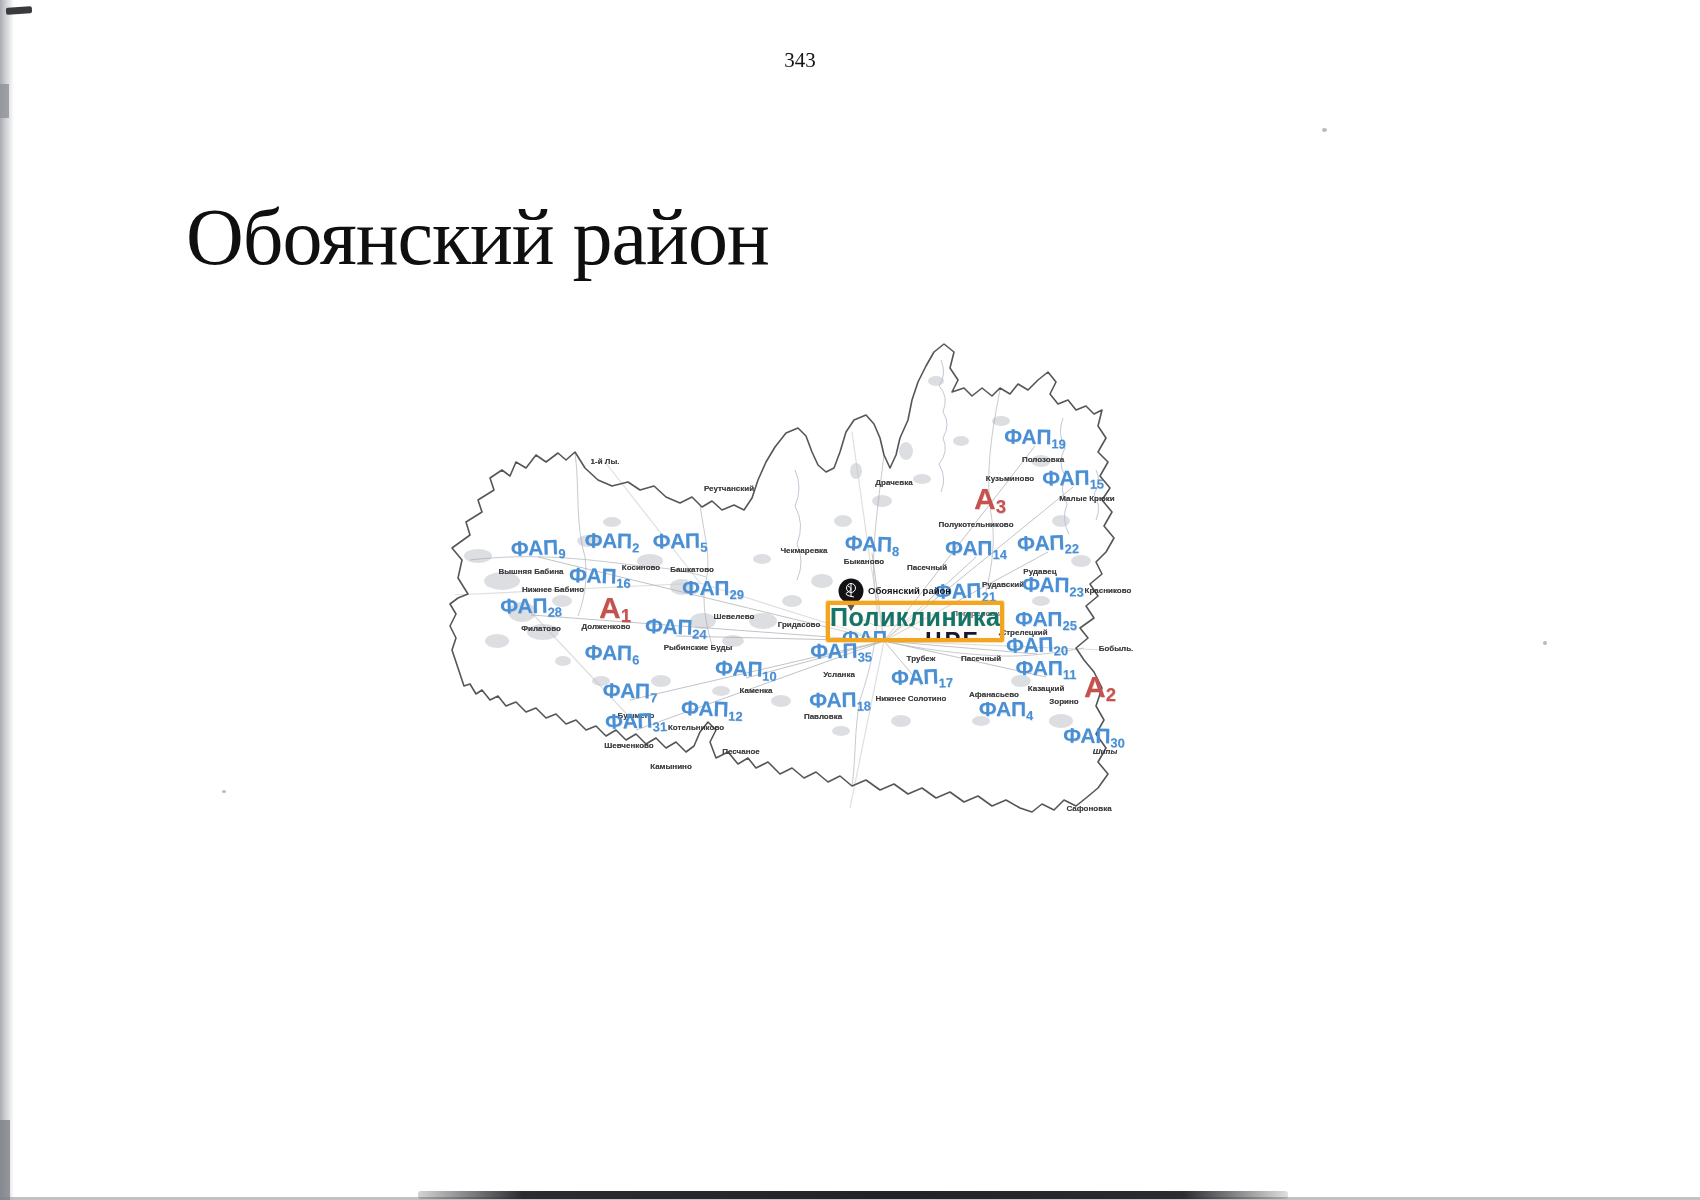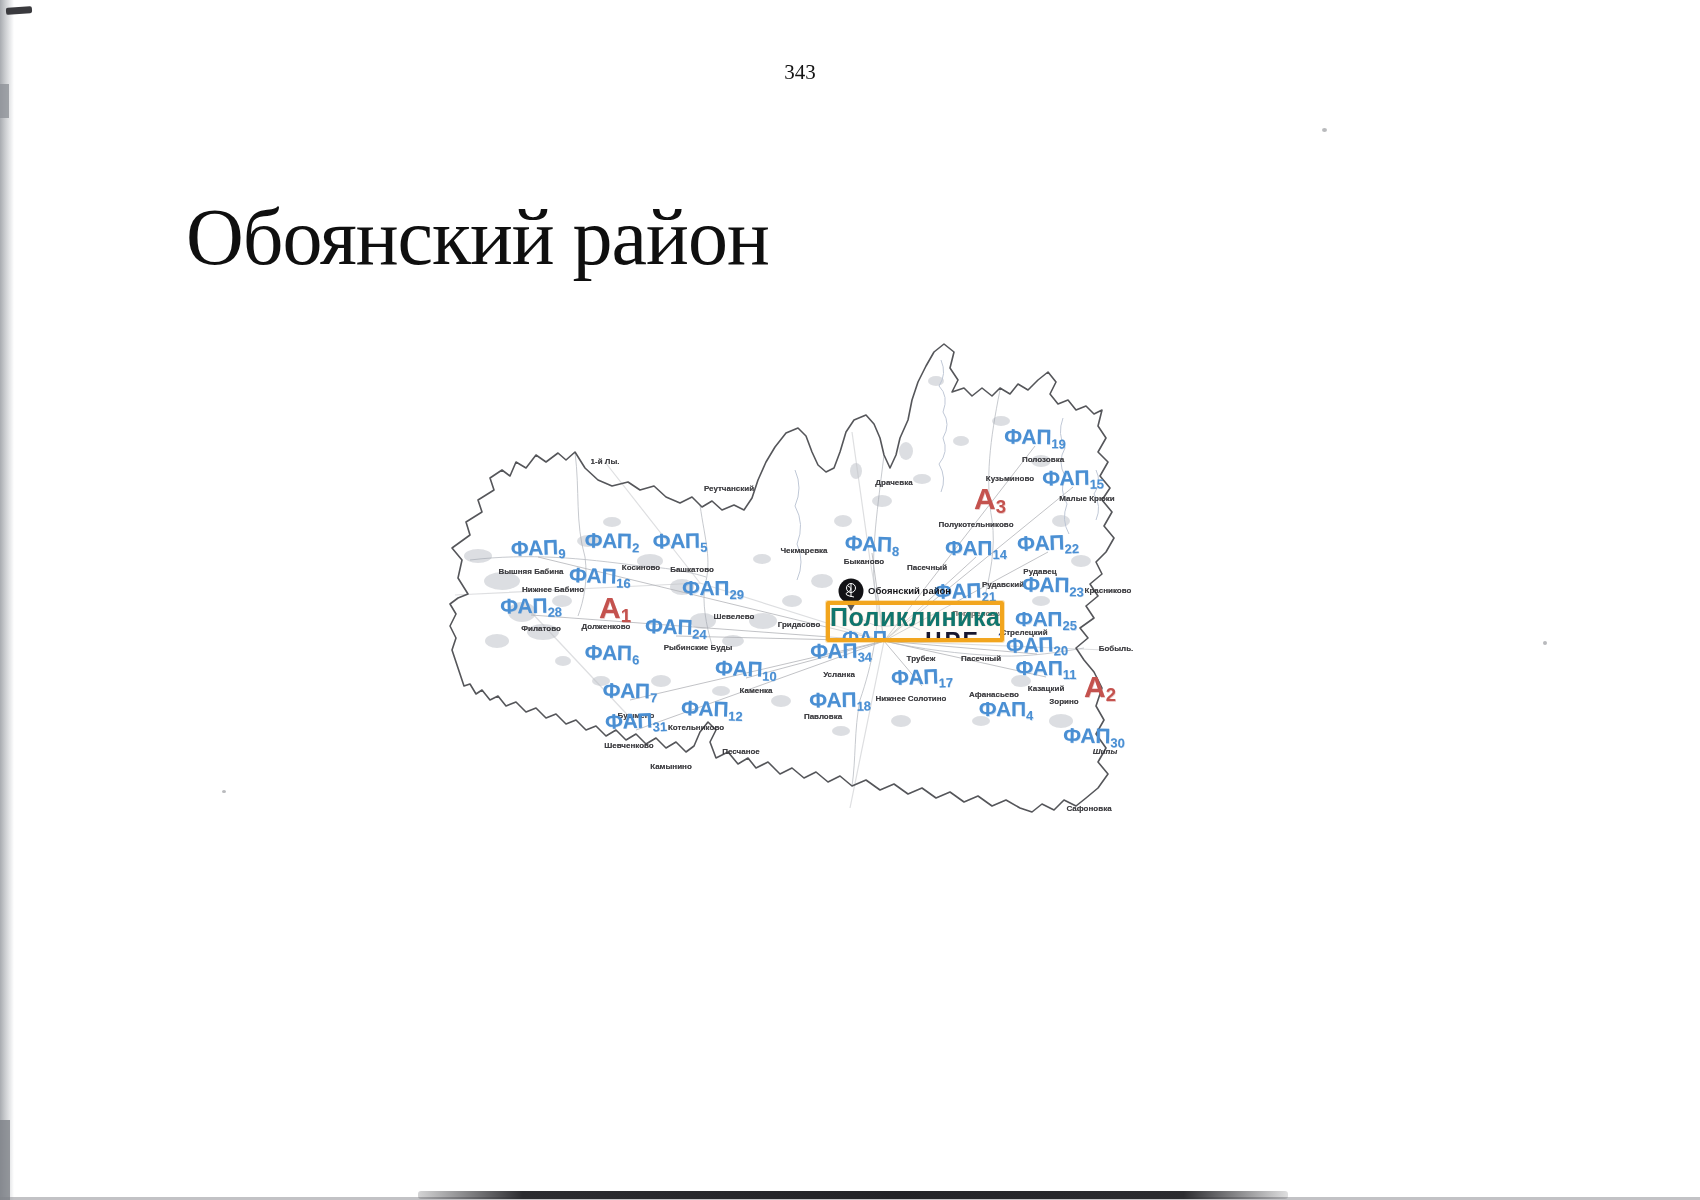--- a/index.html
+++ b/index.html
@@ -10,21 +10,21 @@
   
   .scan-strip{position:absolute;left:0;top:0;width:14px;height:1200px;
     background:linear-gradient(90deg,#a8abb0 0%,#c9cbce 35%,#e6e7e9 70%,rgba(255,255,255,0) 100%);z-index:9;}
   .scan-strip-dark-top{position:absolute;left:0;top:84px;width:9px;height:34px;background:#8e9298;opacity:.8;z-index:10;}
   .scan-strip-dark-bottom{position:absolute;left:0;top:1120px;width:10px;height:80px;background:#7d8187;opacity:.8;z-index:10;}
   .corner-mark{position:absolute;left:6px;top:7px;width:26px;height:7px;background:#3a3a3e;transform:rotate(-4deg);border-radius:2px;z-index:10;}
   .bottom-smear{position:absolute;left:418px;top:1191px;width:870px;height:8px;background:linear-gradient(90deg,rgba(40,40,44,.2),#2c2c30 12%,#232327 55%,#2c2c30 88%,rgba(40,40,44,.15));border-radius:3px;z-index:10;}
   .bottom-line{position:absolute;left:0;top:1197px;width:1700px;height:3px;background:#9a9a9e;opacity:.6;z-index:9;}
   .speck{position:absolute;border-radius:50%;background:#b9babd;z-index:2;}
   
-  .page-number{position:absolute;left:760px;top:60px;width:80px;text-align:center;
+  .page-number{position:absolute;left:760px;top:48px;width:80px;text-align:center;
     font-family:"Liberation Serif",serif;font-size:21px;color:#141414;z-index:3;}
   .doc-title{position:absolute;left:186px;top:192px;
     font-family:"Liberation Serif",serif;font-size:80px;color:#0f0f0f;letter-spacing:-1px;z-index:3;white-space:nowrap;}
   
   .map{position:absolute;left:430px;top:315px;width:710px;height:505px;z-index:2;}
   .map svg{position:absolute;left:0;top:0;}
   .map-labels{position:absolute;left:0;top:0;width:710px;height:505px;}
   .placename{position:absolute;transform:translate(-50%,-50%);white-space:nowrap;
     font-size:8px;font-weight:bold;color:#26262b;opacity:.88;z-index:2;text-shadow:0 0 .6px #777;}
   .fap-label{position:absolute;transform:translate(-50%,-50%);white-space:nowrap;z-index:3;
@@ -219,21 +219,21 @@
         <span class="fap-label" style="left: 643px; top: 164px; transform: translate(-50%, -50%) rotate(-1deg);"><span>ФАП</span><sub>15</sub></span>
         <span class="fap-label" style="left: 170px; top: 262px; transform: translate(-50%, -50%) rotate(2deg);"><span>ФАП</span><sub>16</sub></span>
         <span class="fap-label" style="left: 283px; top: 274px;"><span>ФАП</span><sub>29</sub></span>
         <span class="fap-label" style="left: 535px; top: 277px; transform: translate(-50%, -50%) rotate(-2deg);"><span>ФАП</span><sub>21</sub></span>
         <span class="fap-label" style="left: 623px; top: 271px; transform: translate(-50%, -50%) rotate(1deg);"><span>ФАП</span><sub>23</sub></span>
         <span class="fap-label" style="left: 101px; top: 292px; transform: translate(-50%, -50%) rotate(-1deg);"><span>ФАП</span><sub>28</sub></span>
         <span class="fap-label" style="left: 246px; top: 313px; transform: translate(-50%, -50%) rotate(2deg);"><span>ФАП</span><sub>24</sub></span>
         <span class="fap-label" style="left: 616px; top: 305px;"><span>ФАП</span><sub>25</sub></span>
         <span class="fap-label" style="left: 607px; top: 331px; transform: translate(-50%, -50%) rotate(-2deg);"><span>ФАП</span><sub>20</sub></span>
         <span class="fap-label" style="left: 182px; top: 339px; transform: translate(-50%, -50%) rotate(1deg);"><span>ФАП</span><sub>6</sub></span>
-        <span class="fap-label" style="left: 411px; top: 337px; transform: translate(-50%, -50%) rotate(-1deg);"><span>ФАП</span><sub>34</sub></span>
+        <span class="fap-label" style="left: 411px; top: 337px; transform: translate(-50%, -50%) rotate(-1deg);"><span>ФАП</span><sub>35</sub></span>
         <span class="fap-label" style="left: 316px; top: 355px; transform: translate(-50%, -50%) rotate(2deg);"><span>ФАП</span><sub>10</sub></span>
         <span class="fap-label" style="left: 616px; top: 354px;"><span>ФАП</span><sub>11</sub></span>
         <span class="fap-label" style="left: 492px; top: 363px; transform: translate(-50%, -50%) rotate(-2deg);"><span>ФАП</span><sub>17</sub></span>
         <span class="fap-label" style="left: 200px; top: 377px; transform: translate(-50%, -50%) rotate(1deg);"><span>ФАП</span><sub>7</sub></span>
         <span class="fap-label" style="left: 410px; top: 386px; transform: translate(-50%, -50%) rotate(-1deg);"><span>ФАП</span><sub>18</sub></span>
         <span class="fap-label" style="left: 282px; top: 395px; transform: translate(-50%, -50%) rotate(2deg);"><span>ФАП</span><sub>12</sub></span>
         <span class="fap-label" style="left: 576px; top: 395px;"><span>ФАП</span><sub>4</sub></span>
         <span class="fap-label" style="left: 206px; top: 407px; transform: translate(-50%, -50%) rotate(-2deg);"><span>ФАП</span><sub>31</sub></span>
         <span class="fap-label" style="left: 664px; top: 422px; transform: translate(-50%, -50%) rotate(1deg);"><span>ФАП</span><sub>30</sub></span>
         <span class="amb-label" style="left: 185px; top: 294px;"><span>А</span><sub>1</sub></span>

